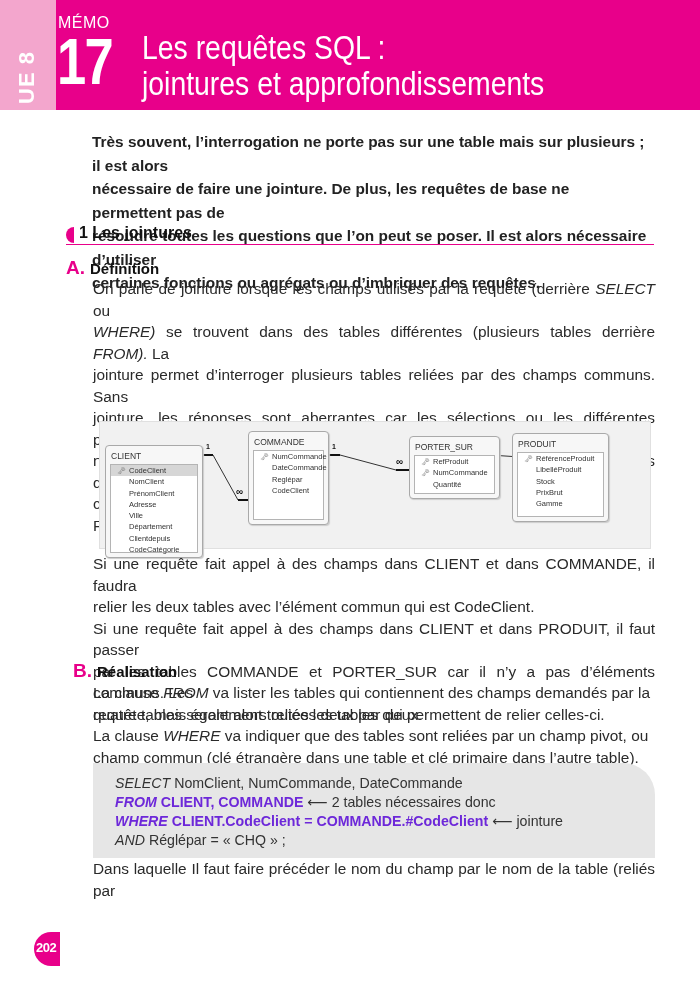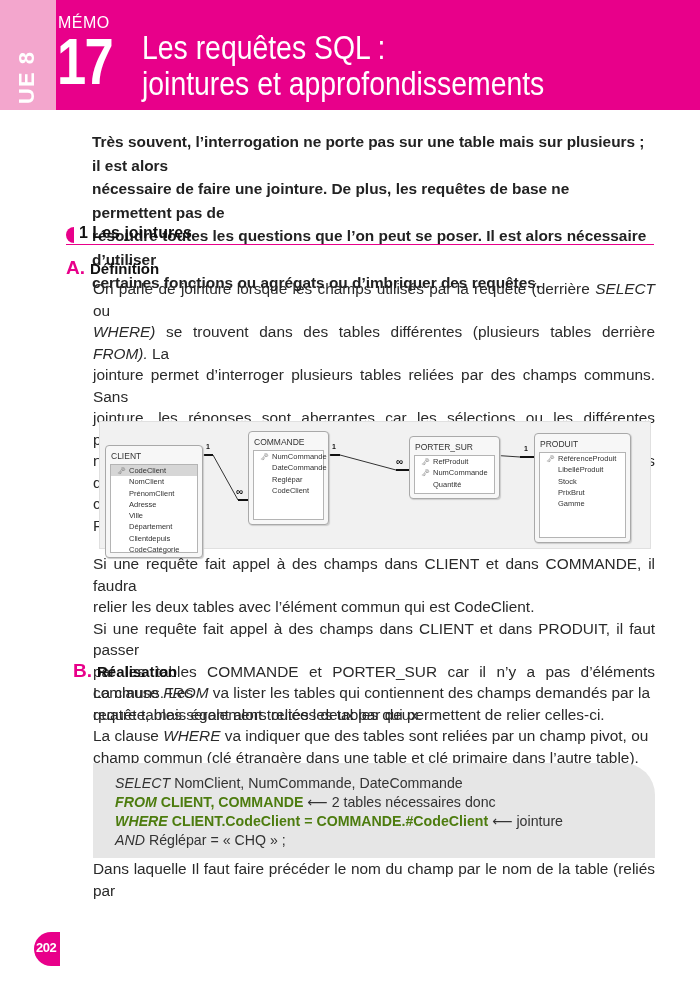--- a/index.html
+++ b/index.html
@@ -38,21 +38,21 @@
   .tbl .fields { position: absolute; left: 4px; top: 18px; right: 4px; bottom: 4px; background: #fff; border: 1px solid #b4b4b4; }
   .tbl .field { font-size: 7.5px; line-height: 11.3px; color: #333; padding-left: 18px; position: relative; white-space: nowrap; }
   .tbl .field.sel { background: #d6d6d6; }
   .tbl .field .key { position: absolute; left: 6px; top: 0; font-size: 7px; color: #777; }
   .conn { position: absolute; left: 0; top: 0; }
   .card { position: absolute; font-size: 7px; font-weight: bold; color: #111; }
 
   
   .codebox { position: absolute; left: 93px; top: 763px; width: 562px; height: 95px; background: #e6e6e6; border-top-right-radius: 32px; }
   .codebox .cl { position: absolute; left: 22px; font-size: 14.2px; color: #333; white-space: nowrap; }
-  .codebox b { font-weight: bold; color: #4d7c0f; }
+  .codebox b { font-weight: bold; color: #6d28d9; }
   .codebox i { font-style: italic; }
 
   .pagenum { position: absolute; left: 34px; top: 932px; width: 26px; height: 34px; background: #e8008a; border-radius: 17px 0 0 17px; }
   .pagenum span { position: absolute; left: 2px; top: 8px; color: #fff; font-size: 13px; font-weight: bold; letter-spacing: -0.5px; text-align: center; }
 </style>
 </head>
 <body>
 
 <div class="header">
   <div class="ue-strip">
@@ -143,21 +143,21 @@
 
   <div class="tbl" style="left:309px; top:14px; width:91px; height:63px;">
     <div class="tname">PORTER_SUR</div>
     <div class="fields">
       <div class="field"><span class="key">🗝</span><span>RefProduit</span></div>
       <div class="field"><span class="key">🗝</span><span>NumCommande</span></div>
       <div class="field">Quantité</div>
     </div>
   </div>
 
-  <div class="tbl" style="left:434px; top:11px; width:97px; height:110px;">
+  <div class="tbl" style="left:412px; top:11px; width:97px; height:89px;">
     <div class="tname">PRODUIT</div>
     <div class="fields">
       <div class="field"><span class="key">🗝</span><span>RéférenceProduit</span></div>
       <div class="field">LibelléProduit</div>
       <div class="field">Stock</div>
       <div class="field">PrixBrut</div>
       <div class="field">Gamme</div>
     </div>
   </div>
 </div>

